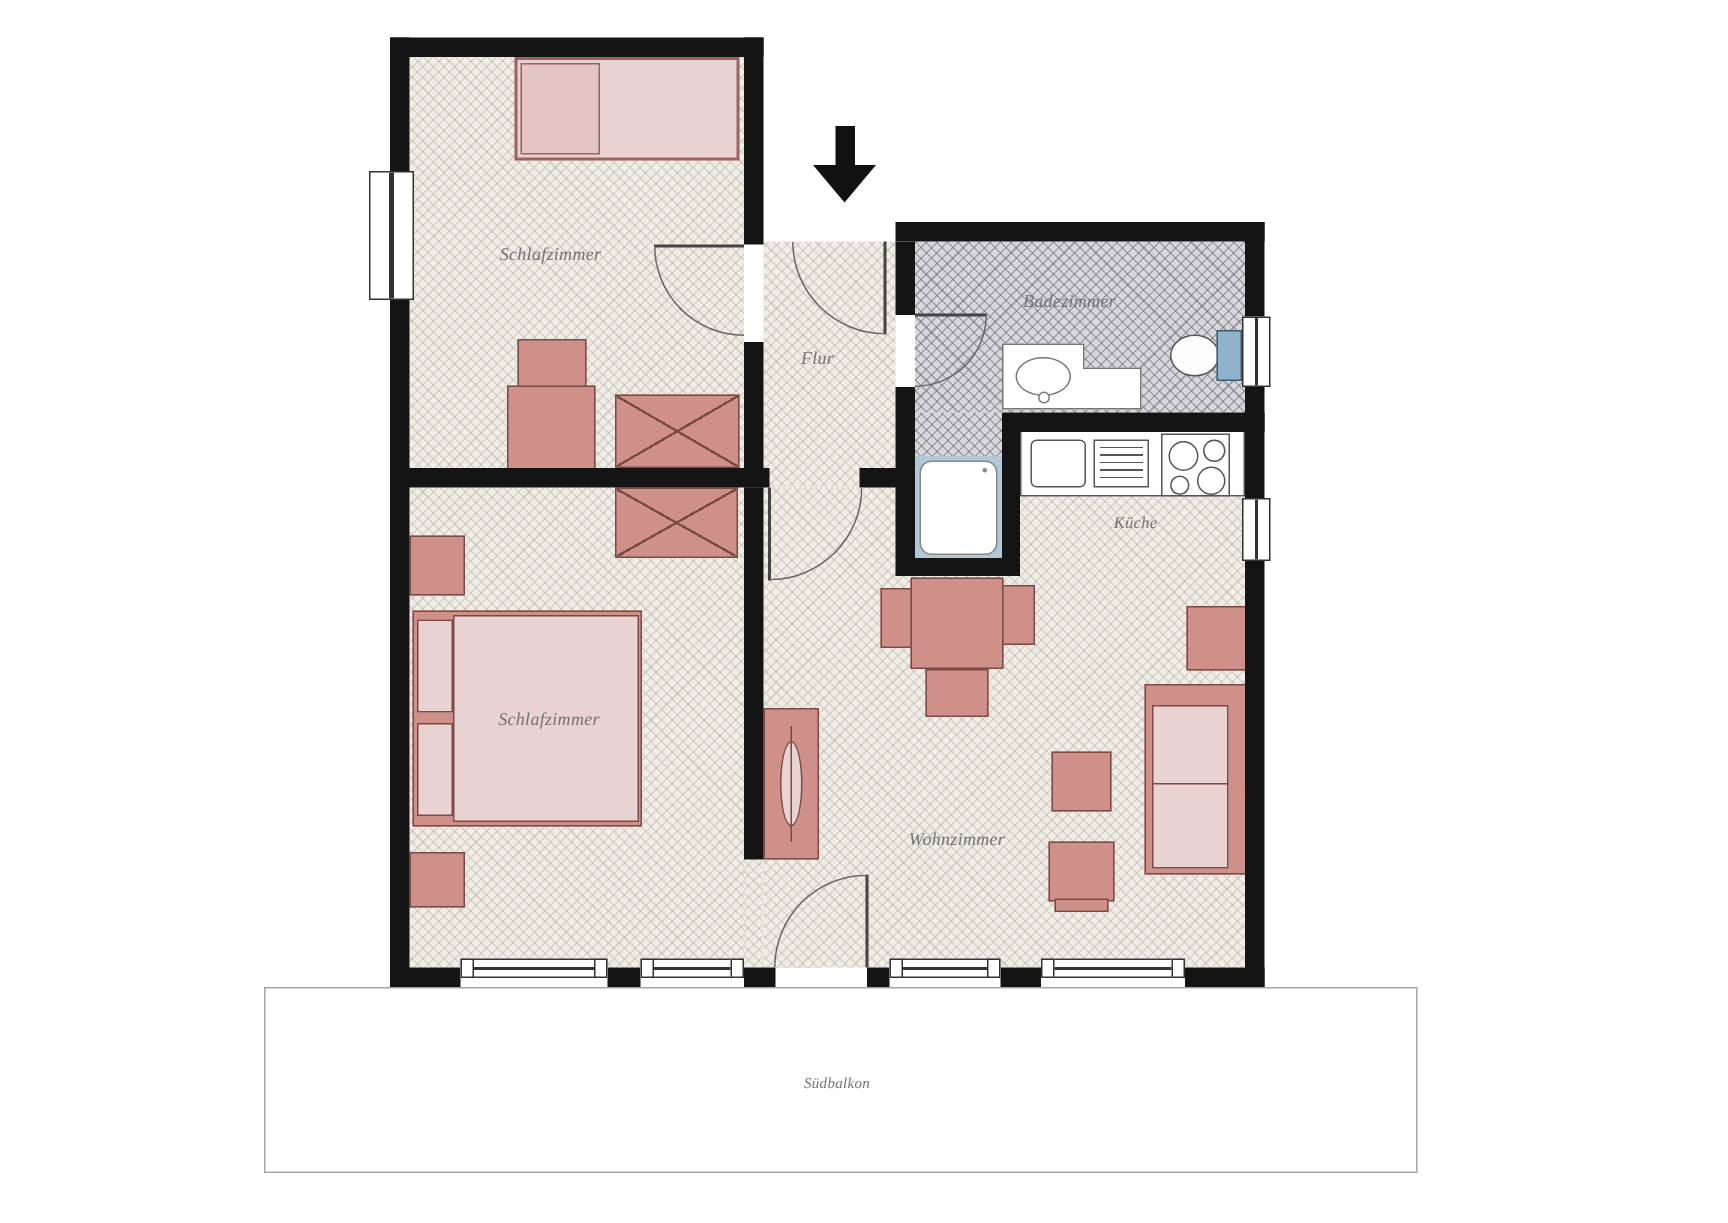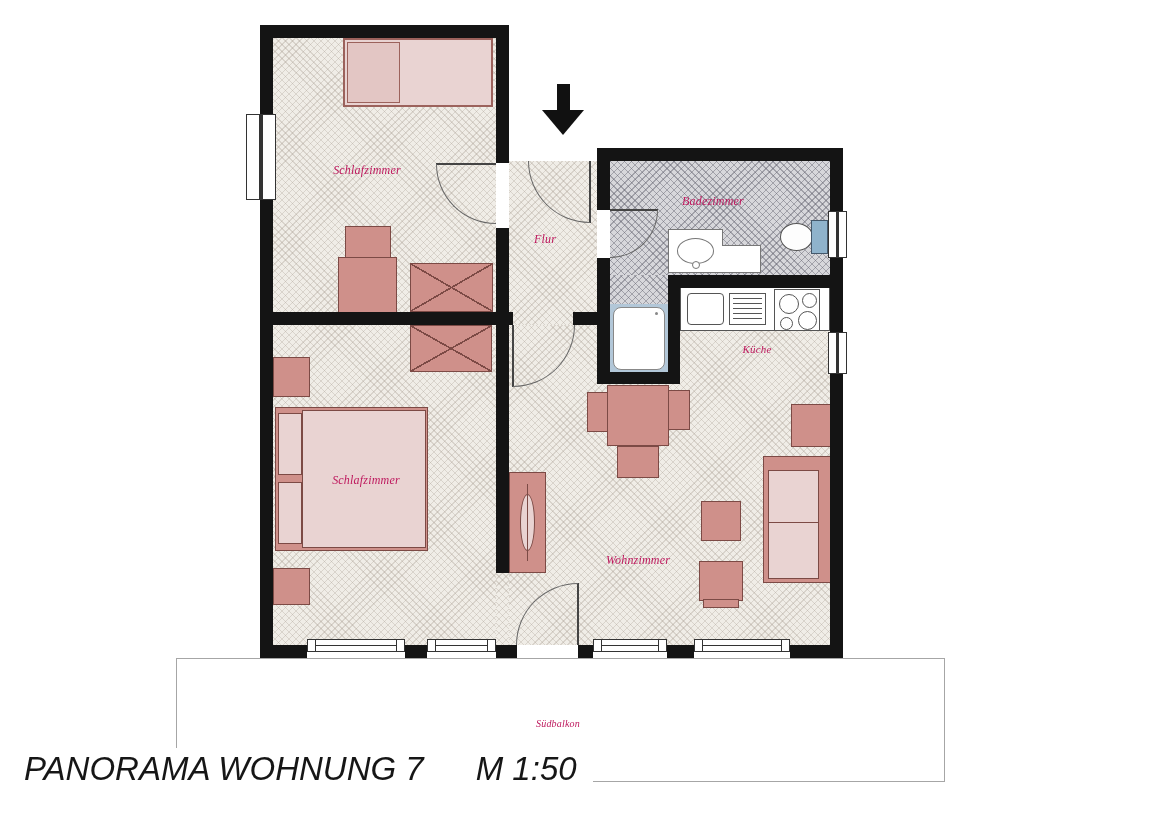--- a/index.html
+++ b/index.html
@@ -31,21 +31,21 @@
   .arc{position:absolute;box-sizing:border-box;border:0 solid #666;z-index:36;}
   
   .fd{position:absolute;box-sizing:border-box;background:#cf908a;border:1.5px solid #7c4a45;z-index:10;}
   .fl{position:absolute;box-sizing:border-box;background:#e9d3d2;border:1px solid #7c4a45;z-index:11;}
   .xbox{position:absolute;box-sizing:border-box;background-color:#cf908a;border:1.5px solid #7c4a45;z-index:10;
     background-image:
       linear-gradient(to top right, transparent calc(50% - .8px), #7c4a45 calc(50% - .8px) calc(50% + .8px), transparent calc(50% + .8px)),
       linear-gradient(to bottom right, transparent calc(50% - .8px), #7c4a45 calc(50% - .8px) calc(50% + .8px), transparent calc(50% + .8px));}
   .white{position:absolute;box-sizing:border-box;background:#fff;border:1px solid #666;z-index:12;}
   .rlabel{position:absolute;transform:translate(-50%,-50%);font-style:italic;font-size:12px;
-    color:#be185d;white-space:nowrap;z-index:40;letter-spacing:.2px;}
+    color:#737373;white-space:nowrap;z-index:40;letter-spacing:.2px;}
   .balcony{position:absolute;border:1.5px solid #a6a6a6;background:#fff;z-index:0;}
   .title{position:absolute;left:20px;top:748px;z-index:50;background:#fff;
     font-family:"Liberation Sans",sans-serif;font-style:italic;font-size:33px;color:#161616;
     white-space:nowrap;padding:2px 16px 8px 4px;}
   .title .gap{display:inline-block;width:52px;}
 </style>
 </head>
 <body>
 
 <div class="stage">
@@ -160,17 +160,14 @@
   <div class="abs" style="left:542px;top:110px;width:0;height:0;border-left:21px solid transparent;border-right:21px solid transparent;border-top:25px solid #111;z-index:20;"></div>
 
   <div class="rlabel" style="left:367px;top:170px;">Schlafzimmer</div>
   <div class="rlabel" style="left:545px;top:239px;">Flur</div>
   <div class="rlabel" style="left:713px;top:201px;">Badezimmer</div>
   <div class="rlabel" style="left:757px;top:349px;font-size:11px;font-family:Liberation Serif, serif;">Küche</div>
   <div class="rlabel" style="left:366px;top:480px;">Schlafzimmer</div>
   <div class="rlabel" style="left:638px;top:519px;margin-top:41px;">Wohnzimmer</div>
   <div class="rlabel" style="left:558px;top:723px;font-size:10px;">Südbalkon</div>
 
-  <div class="title">
-    <span>PANORAMA WOHNUNG 7</span><span class="gap"></span><span>M 1:50</span>
-  </div>
 
 </div>
 
 </body></html>

